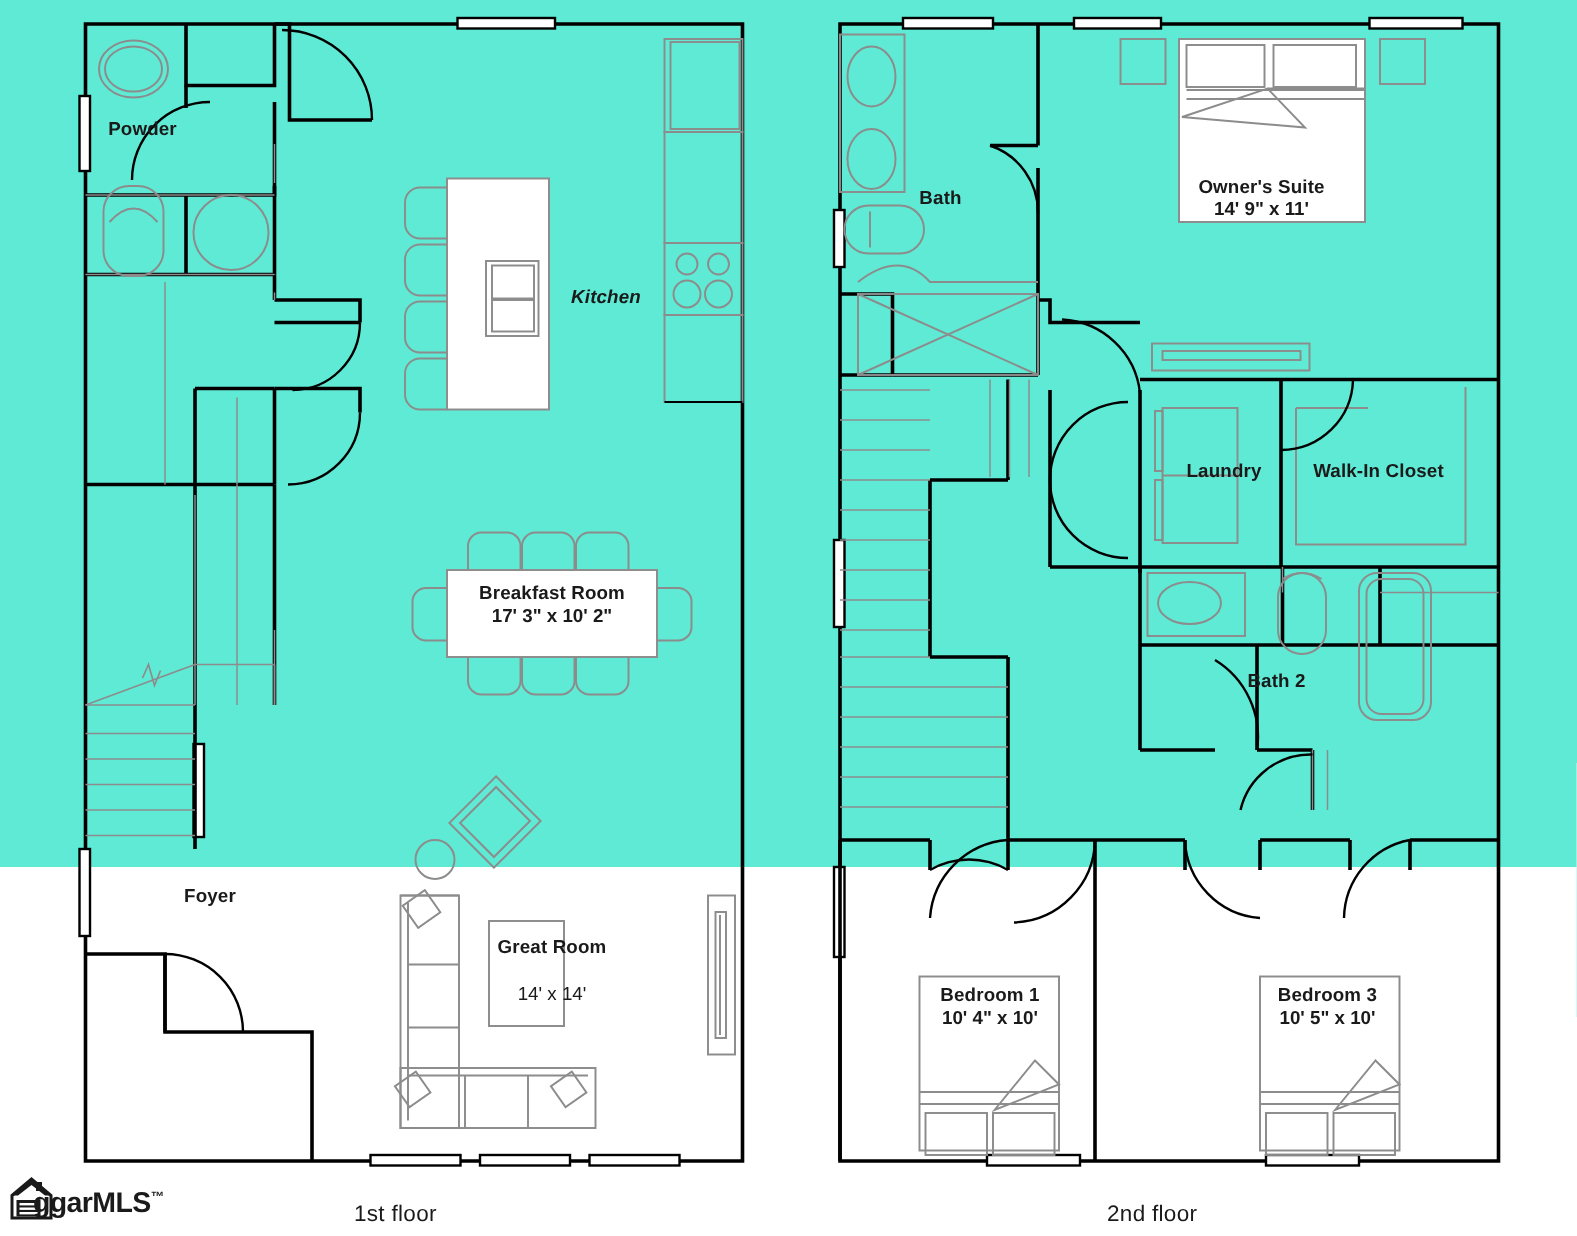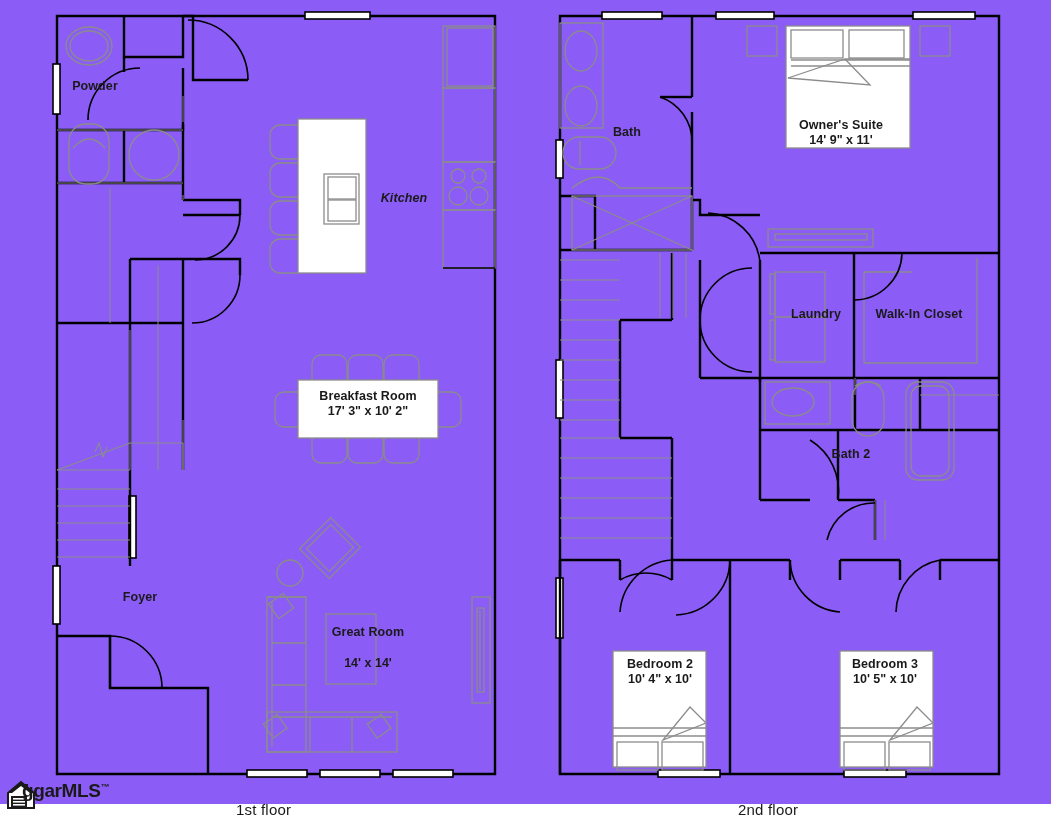--- a/index.html
+++ b/index.html
@@ -10,22 +10,22 @@
   }
   body {
     width: 1051px;
     height: 824px;
     overflow: hidden;
     font-family: "Liberation Sans", sans-serif;
   }
   #page {
     position: relative;
     width: 1051px;
-    height: 804px;
-    background: #8b5cf6;
+    height: 578px;
+    background: #5eead4;
   }
   .plan-svg {
     position: absolute;
     top: 0;
     left: 0;
   }
   .floor-caption {
     position: absolute;
     font-family: "Liberation Sans", sans-serif;
     font-size: 15px;
@@ -35,21 +35,21 @@
   }
   #caption-first { left: 236px; top: 801px; }
   #caption-second { left: 738px; top: 801px; }
 
   #watermark {
     position: absolute;
     left: 6px;
     top: 780px;
     height: 34px;
     display: flex;
-    align-items: flex-start;
+    align-items: flex-end;
   }
   #watermark .wm-text {
     font-family: "Liberation Sans", sans-serif;
     font-size: 19px;
     font-weight: bold;
     color: #1a1a1a;
     margin-left: -16px;
     letter-spacing: -0.4px;
   }
   #watermark .wm-tm {
@@ -426,21 +426,21 @@
       </div>
       <div style="position: absolute; left: 404px; top: 198px; transform: translate(-50%, -50%); text-align: center; white-space: nowrap; font-family: &quot;Liberation Sans&quot;, sans-serif; color: rgb(26, 26, 26); pointer-events: none;">
         <div style="font-weight: 700; font-size: 12.5px; letter-spacing: 0.1px; font-style: italic;">Kitchen</div>
       </div>
       <div style="position: absolute; left: 368px; top: 403px; transform: translate(-50%, -50%); text-align: center; white-space: nowrap; font-family: &quot;Liberation Sans&quot;, sans-serif; color: rgb(26, 26, 26); pointer-events: none;">
         <div style="font-weight: 700; font-size: 12.5px; letter-spacing: 0.1px;">Breakfast Room</div>
         <div style="font-weight: 700; font-size: 12.5px; margin-top: 1px;">17' 3" x 10' 2"</div>
       </div>
       <div style="position: absolute; left: 368px; top: 647px; transform: translate(-50%, -50%); text-align: center; white-space: nowrap; font-family: &quot;Liberation Sans&quot;, sans-serif; color: rgb(26, 26, 26); pointer-events: none;">
         <div style="font-weight: 700; font-size: 12.5px; letter-spacing: 0.1px;">Great Room</div>
-        <div style="font-weight: 700; font-size: 12.5px; margin-top: 17px;">14' x 14'</div>
+        <div style="font-weight: 400; font-size: 12.5px; margin-top: 17px;">14' x 14'</div>
       </div>
       <div style="position: absolute; left: 140px; top: 597px; transform: translate(-50%, -50%); text-align: center; white-space: nowrap; font-family: &quot;Liberation Sans&quot;, sans-serif; color: rgb(26, 26, 26); pointer-events: none;">
         <div style="font-weight: 700; font-size: 12.5px; letter-spacing: 0.1px;">Foyer</div>
       </div>
     </div>
 
   <div id="labels-second">
       <div style="position: absolute; left: 627px; top: 132px; transform: translate(-50%, -50%); text-align: center; white-space: nowrap; font-family: &quot;Liberation Sans&quot;, sans-serif; color: rgb(26, 26, 26); pointer-events: none;">
         <div style="font-weight: 700; font-size: 12.5px; letter-spacing: 0.1px;">Bath</div>
       </div>
@@ -451,21 +451,21 @@
       <div style="position: absolute; left: 798px; top: 314px; transform: translate(-50%, -50%); text-align: center; white-space: nowrap; font-family: &quot;Liberation Sans&quot;, sans-serif; color: rgb(26, 26, 26); pointer-events: none;">
         <div style="font-weight: 700; font-size: 12.5px; letter-spacing: 0.1px; padding-left: 36px;">Laundry</div>
       </div>
       <div style="position: absolute; left: 919px; top: 314px; transform: translate(-50%, -50%); text-align: center; white-space: nowrap; font-family: &quot;Liberation Sans&quot;, sans-serif; color: rgb(26, 26, 26); pointer-events: none;">
         <div style="font-weight: 700; font-size: 12.5px; letter-spacing: 0.1px;">Walk-In Closet</div>
       </div>
       <div style="position: absolute; left: 851px; top: 454px; transform: translate(-50%, -50%); text-align: center; white-space: nowrap; font-family: &quot;Liberation Sans&quot;, sans-serif; color: rgb(26, 26, 26); pointer-events: none;">
         <div style="font-weight: 700; font-size: 12.5px; letter-spacing: 0.1px;">Bath 2</div>
       </div>
       <div style="position: absolute; left: 660px; top: 671px; transform: translate(-50%, -50%); text-align: center; white-space: nowrap; font-family: &quot;Liberation Sans&quot;, sans-serif; color: rgb(26, 26, 26); pointer-events: none;">
-        <div style="font-weight: 700; font-size: 12.5px; letter-spacing: 0.1px;">Bedroom 2</div>
+        <div style="font-weight: 700; font-size: 12.5px; letter-spacing: 0.1px;">Bedroom 1</div>
         <div style="font-weight: 700; font-size: 12.5px; margin-top: 1px;">10' 4" x 10'</div>
       </div>
       <div style="position: absolute; left: 885px; top: 671px; transform: translate(-50%, -50%); text-align: center; white-space: nowrap; font-family: &quot;Liberation Sans&quot;, sans-serif; color: rgb(26, 26, 26); pointer-events: none;">
         <div style="font-weight: 700; font-size: 12.5px; letter-spacing: 0.1px;">Bedroom 3</div>
         <div style="font-weight: 700; font-size: 12.5px; margin-top: 1px;">10' 5" x 10'</div>
       </div>
     </div>
 
   <div class="floor-caption" id="caption-first">1st floor</div>
   <div class="floor-caption" id="caption-second">2nd floor</div>

